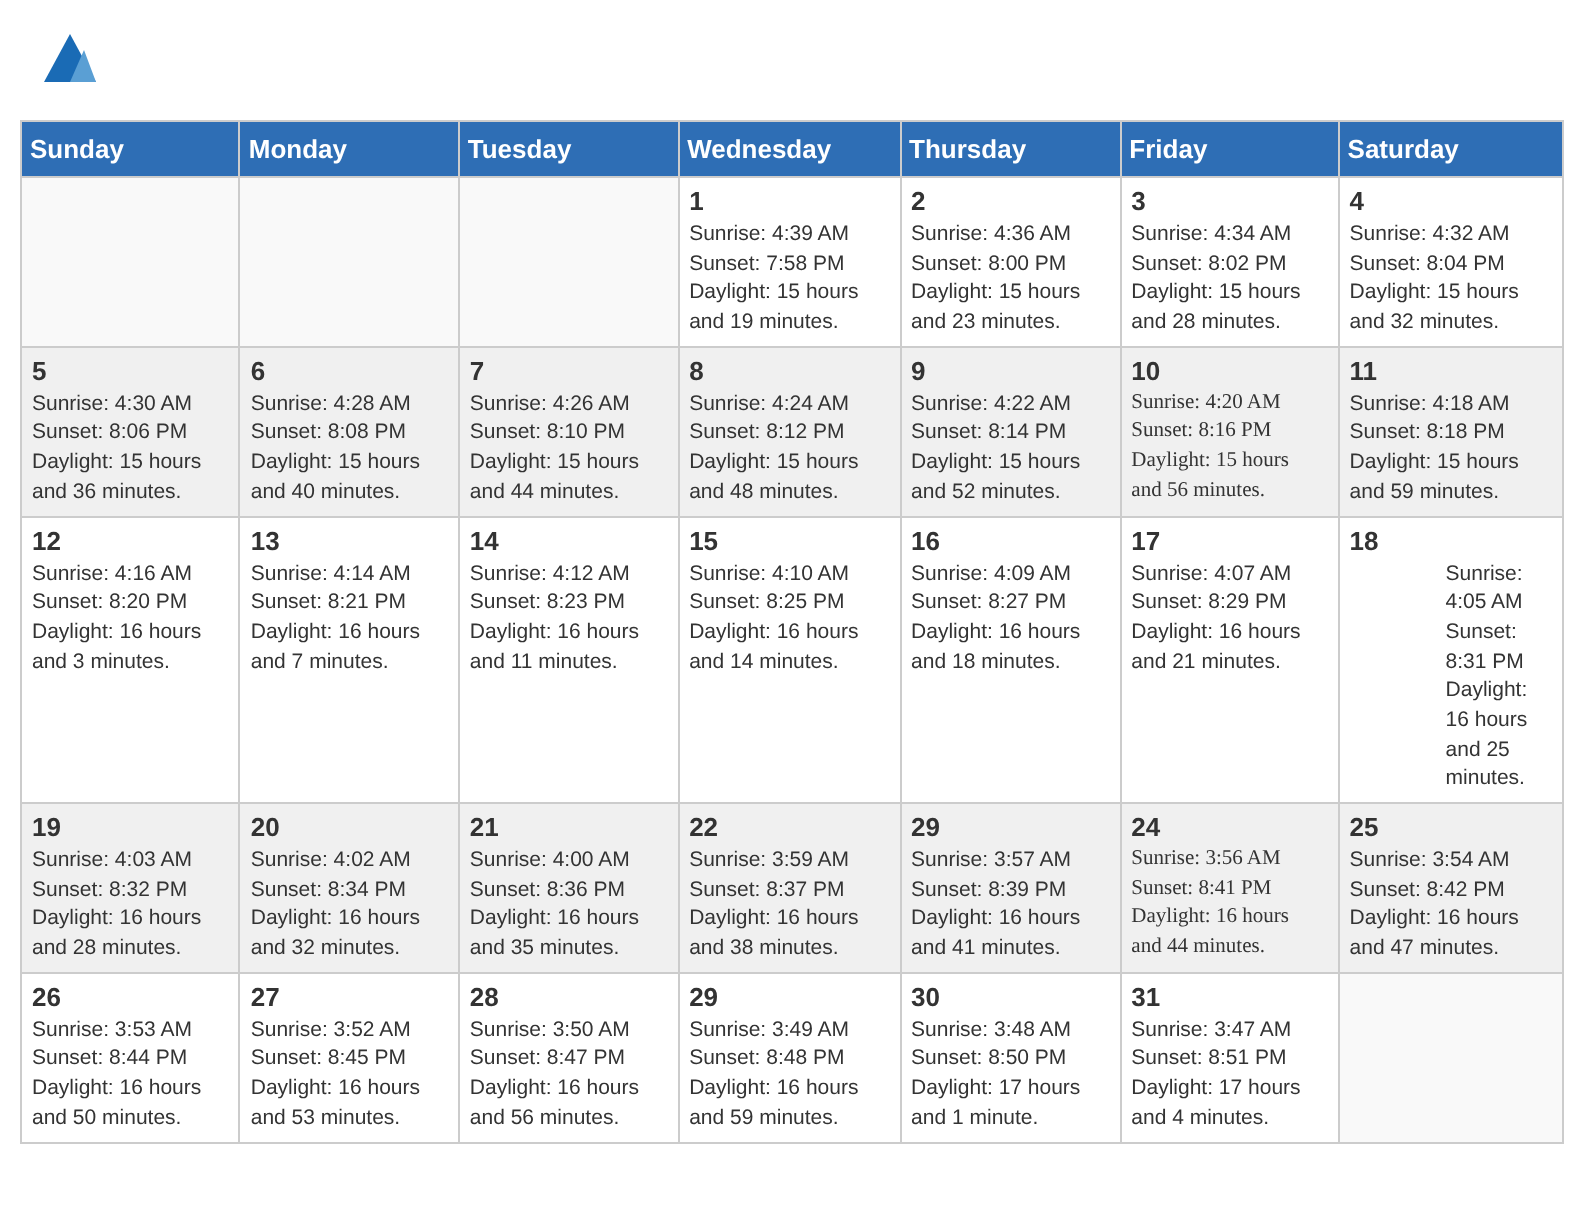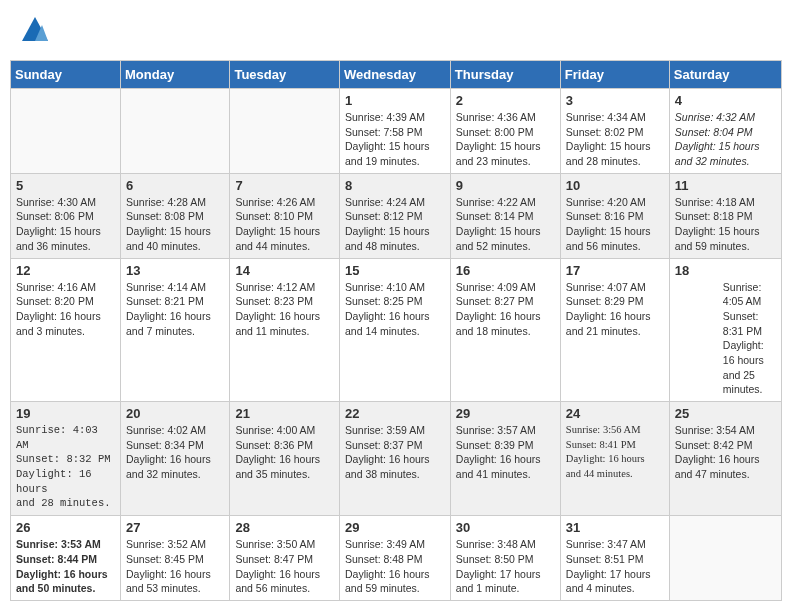--- a/index.html
+++ b/index.html
@@ -137,21 +137,21 @@
         </td>
         <td>
           <div class="day-number">3</div>
           <div class="day-info" style="white-space: pre-line;">Sunrise: 4:34 AM
 Sunset: 8:02 PM
 Daylight: 15 hours
 and 28 minutes.</div>
         </td>
         <td>
           <div class="day-number">4</div>
-          <div class="day-info" style="white-space: pre-line; font-style: italic;">Sunrise: 4:32 AM
+          <div class="day-info" style="white-space: pre-line;">Sunrise: 4:32 AM
 Sunset: 8:04 PM
 Daylight: 15 hours
 and 32 minutes.</div>
         </td>
       </tr>
       <tr class="row-alt">
         <td>
           <div class="day-number">5</div>
           <div class="day-info" style="white-space: pre-line;">Sunrise: 4:30 AM
 Sunset: 8:06 PM
@@ -181,21 +181,21 @@
         </td>
         <td>
           <div class="day-number">9</div>
           <div class="day-info" style="white-space: pre-line;">Sunrise: 4:22 AM
 Sunset: 8:14 PM
 Daylight: 15 hours
 and 52 minutes.</div>
         </td>
         <td>
           <div class="day-number">10</div>
-          <div class="day-info" style="white-space: pre-line;">Sunrise: 4:20 AM
+          <div class="day-info" style="white-space: pre-line; font-family: Liberation Serif, serif;">Sunrise: 4:20 AM
 Sunset: 8:16 PM
 Daylight: 15 hours
 and 56 minutes.</div>
         </td>
         <td>
           <div class="day-number">11</div>
           <div class="day-info" style="white-space: pre-line;">Sunrise: 4:18 AM
 Sunset: 8:18 PM
 Daylight: 15 hours
 and 59 minutes.</div>
@@ -248,21 +248,21 @@
           <div class="day-number">18</div>
           <div class="day-info" style="white-space: pre-line; margin-left: 48px;">Sunrise: 4:05 AM
 Sunset: 8:31 PM
 Daylight: 16 hours
 and 25 minutes.</div>
         </td>
       </tr>
       <tr class="row-alt">
         <td>
           <div class="day-number">19</div>
-          <div class="day-info" style="white-space: pre-line; font-family: Liberation Mono, monospace;">Sunrise: 4:03 AM
+          <div class="day-info" style="white-space: pre-line;">Sunrise: 4:03 AM
 Sunset: 8:32 PM
 Daylight: 16 hours
 and 28 minutes.</div>
         </td>
         <td>
           <div class="day-number">20</div>
           <div class="day-info" style="white-space: pre-line;">Sunrise: 4:02 AM
 Sunset: 8:34 PM
 Daylight: 16 hours
 and 32 minutes.</div>
@@ -299,21 +299,21 @@
           <div class="day-number">25</div>
           <div class="day-info" style="white-space: pre-line;">Sunrise: 3:54 AM
 Sunset: 8:42 PM
 Daylight: 16 hours
 and 47 minutes.</div>
         </td>
       </tr>
       <tr>
         <td>
           <div class="day-number">26</div>
-          <div class="day-info" style="white-space: pre-line; font-weight: bold;">Sunrise: 3:53 AM
+          <div class="day-info" style="white-space: pre-line;">Sunrise: 3:53 AM
 Sunset: 8:44 PM
 Daylight: 16 hours
 and 50 minutes.</div>
         </td>
         <td>
           <div class="day-number">27</div>
           <div class="day-info" style="white-space: pre-line;">Sunrise: 3:52 AM
 Sunset: 8:45 PM
 Daylight: 16 hours
 and 53 minutes.</div>

